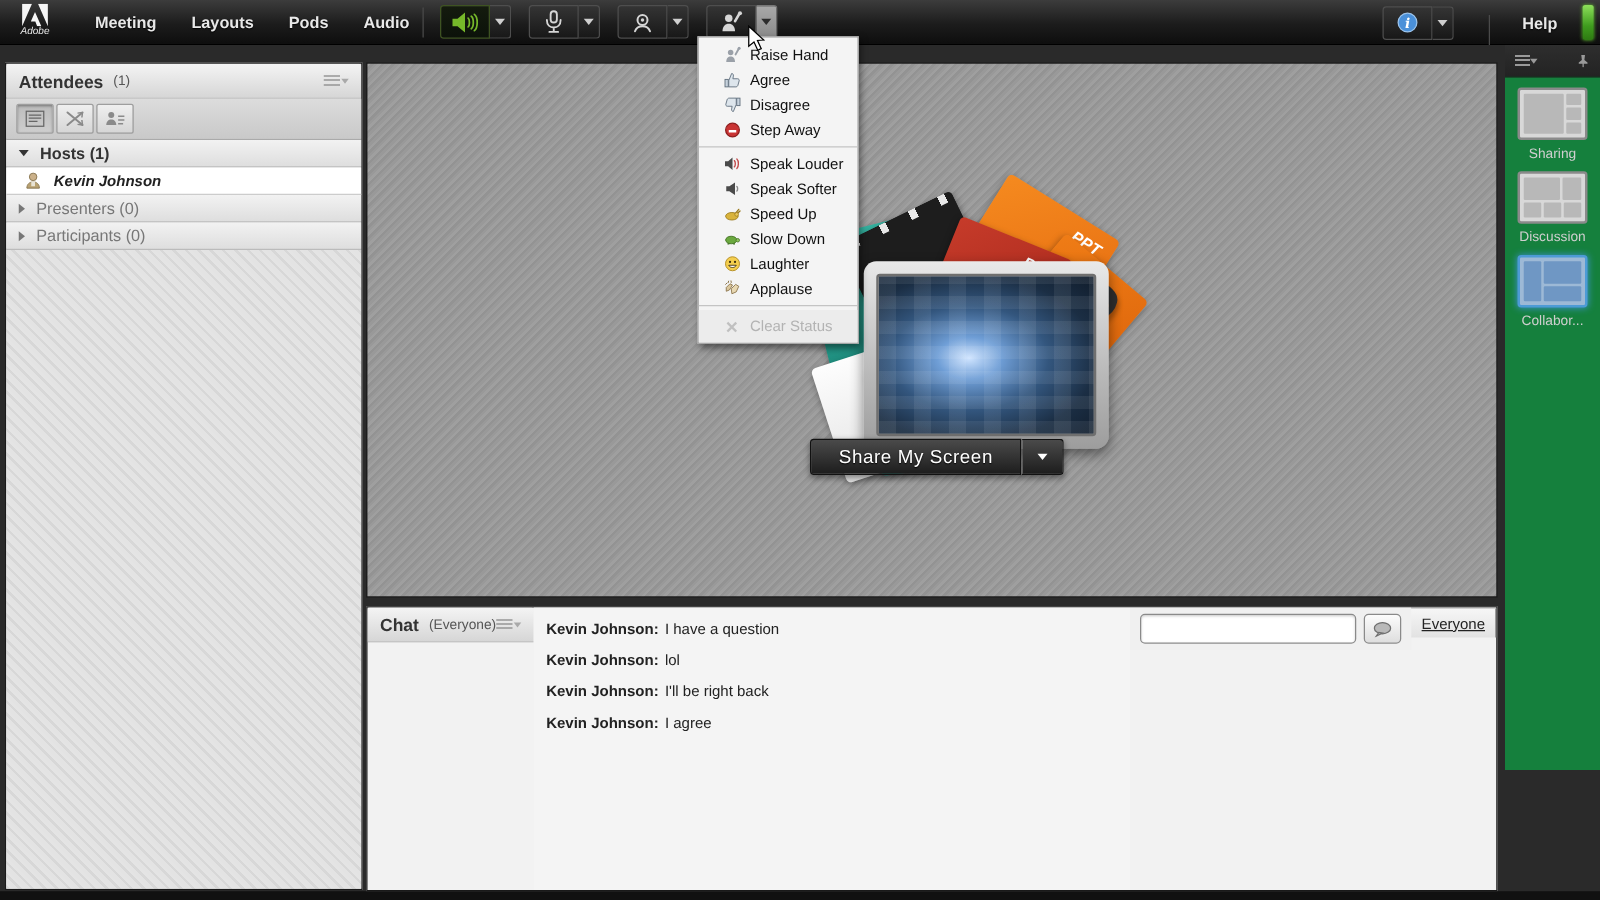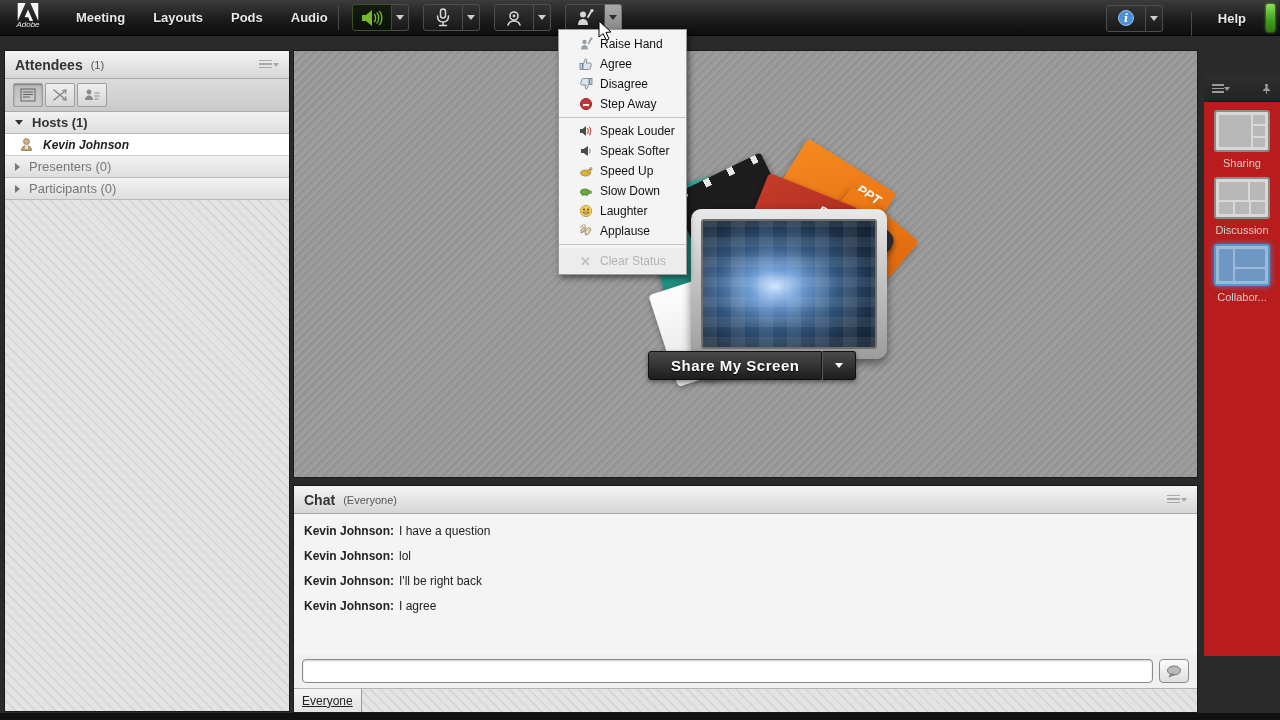--- a/index.html
+++ b/index.html
@@ -106,45 +106,45 @@
     background:radial-gradient(ellipse at 42% 52%, #cfe4ff 0%, #6f9ed6 18%, #33567e 45%, #1b2e44 72%, #101c2b 100%); }
   .monitor-screen::after { content:""; position:absolute; inset:0;
     background-image:repeating-linear-gradient(0deg, rgba(255,255,255,.07) 0 10px, transparent 10px 20px),
                      repeating-linear-gradient(90deg, rgba(255,255,255,.07) 0 14px, transparent 14px 28px); }
   .music-note { position:absolute; left:178px; top:36px; font-family:"DejaVu Sans", sans-serif;
     font-size:128px; color:#2f2f2f; transform:rotate(14deg); text-shadow:2px 3px 4px rgba(0,0,0,.3); line-height:1; }
 
   .share-btn-wrap { position:absolute; left:354px; top:300px; display:flex;
     box-shadow:0 2px 5px rgba(0,0,0,.45); border-radius:3px; }
   .share-btn { height:29px; padding:0 22px; background:linear-gradient(#4a4a4a,#1d1d1d);
-    border:1px solid #111; border-radius:3px 0 0 3px; color:#fff; font-size:15px; font-weight:bold;
+    border:1px solid #111; border-radius:3px 0 0 3px; color:#fff; font-size:15px; font-weight:normal;
     display:flex; align-items:center; letter-spacing:.5px; text-shadow:0 1px 1px #000; }
   .share-btn-arrow { width:34px; height:29px; background:linear-gradient(#4a4a4a,#1d1d1d);
     border:1px solid #111; border-left:1px solid #5a5a5a; border-radius:0 3px 3px 0;
     display:flex; align-items:center; justify-content:center; }
   .share-btn-arrow .caret-dn { border-top-color:#fff; }
 
   
   .chat-pod { position:absolute; left:293px; top:485px; width:905px; height:228px;
-    border:1px solid #1a1a1a; background:#f2f2f2; display:flex; flex-direction:column; }
+    border:1px solid #1a1a1a; background:#f2f2f2; display:flex; }
   .chat-messages { flex:1; background:#f4f4f4; padding:10px 10px 0; }
   .chat-msg { font-size:12px; color:#222; margin-bottom:11px; }
   .chat-msg .msg-name { font-weight:bold; margin-right:5px; }
   .chat-input-row { height:34px; display:flex; align-items:center; padding:0 8px; gap:6px; background:#f0f0f0; }
   .chat-input { flex:1; height:24px; border:1px solid #8a8a8a; border-radius:4px; background:#fff;
     font-size:12px; padding:0 8px; outline:none; box-shadow:inset 0 1px 2px rgba(0,0,0,.2); }
   .chat-send { width:30px; height:24px; border:1px solid #8a8a8a; border-radius:4px;
     background:linear-gradient(#fcfcfc,#dedede); display:flex; align-items:center; justify-content:center; }
   .chat-tabs { height:24px; display:flex; border-top:1px solid #b5b5b5; }
   .chat-tab { min-width:56px; padding:0 8px; background:linear-gradient(#f6f6f6,#e2e2e2);
     border-right:1px solid #9c9c9c; font-size:12px; color:#222; display:flex; align-items:center; justify-content:center;text-decoration:underline; }
   .chat-tab-fill { flex:1; }
 
   
-  .sidebar { position:absolute; left:1204px; top:36px; width:76px; height:580px; background:#b91c1c; z-index:30;margin-top:40px; }
+  .sidebar { position:absolute; left:1204px; top:36px; width:76px; height:580px; background:#15803d; z-index:30; }
   .sidebar-top { height:26px; background:linear-gradient(#2e2e2e,#232323); border-bottom:1px solid #1a1a1a;
     display:flex; align-items:center; justify-content:space-between; padding:0 8px; }
   .sb-menu { width:18px; height:12px; position:relative; }
   .sb-menu .lines { position:absolute; left:0; top:1px; width:12px; height:9px;
     background:repeating-linear-gradient(#9a9a9a 0 1.5px, transparent 1.5px 3.5px); }
   .sb-menu .pm-caret { position:absolute; right:0; top:4px; width:0; height:0;
     border-left:3px solid transparent; border-right:3px solid transparent; border-top:4px solid #9a9a9a; }
   .layout-item { margin-top:8px; text-align:center; }
   .layout-thumb { width:56px; height:42px; margin:0 auto; background:#d8d8d8; border-radius:3px;
     border:2px solid #8a8a8a; position:relative; padding:3px; display:flex; gap:2px; }

